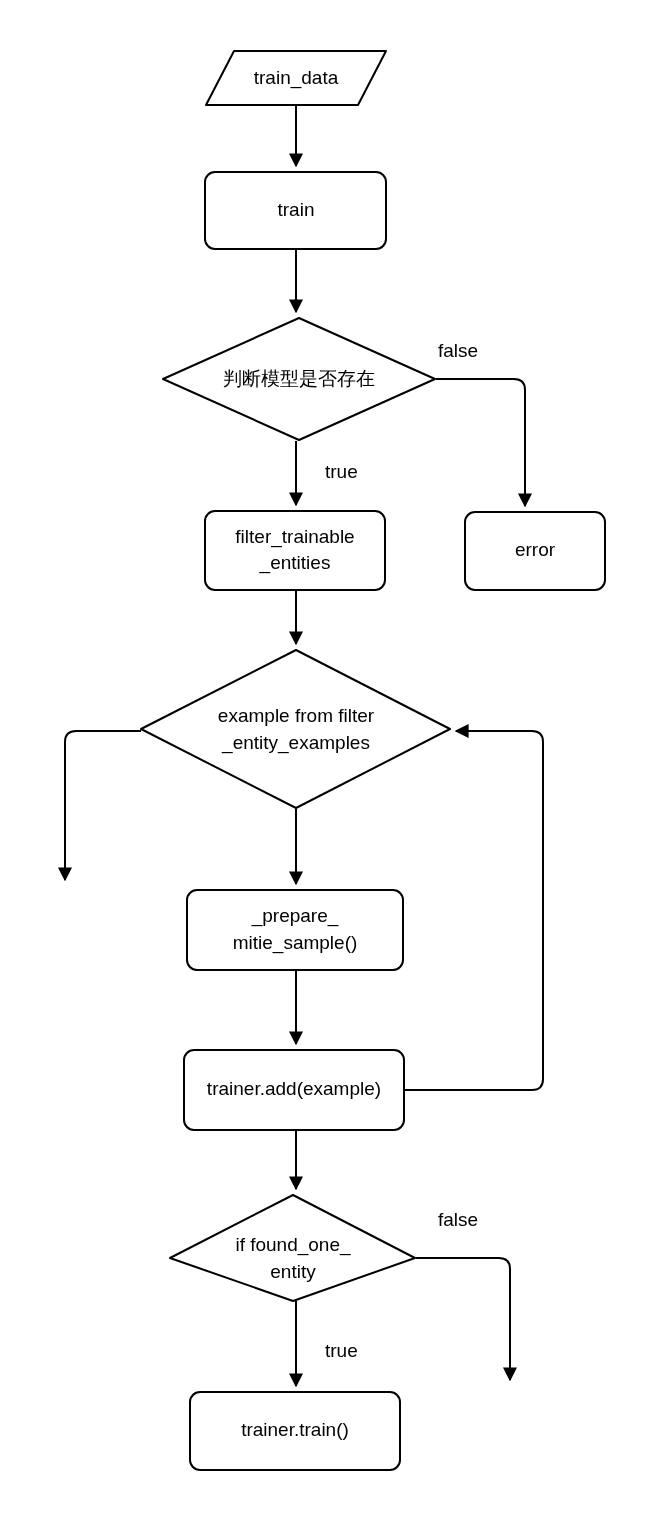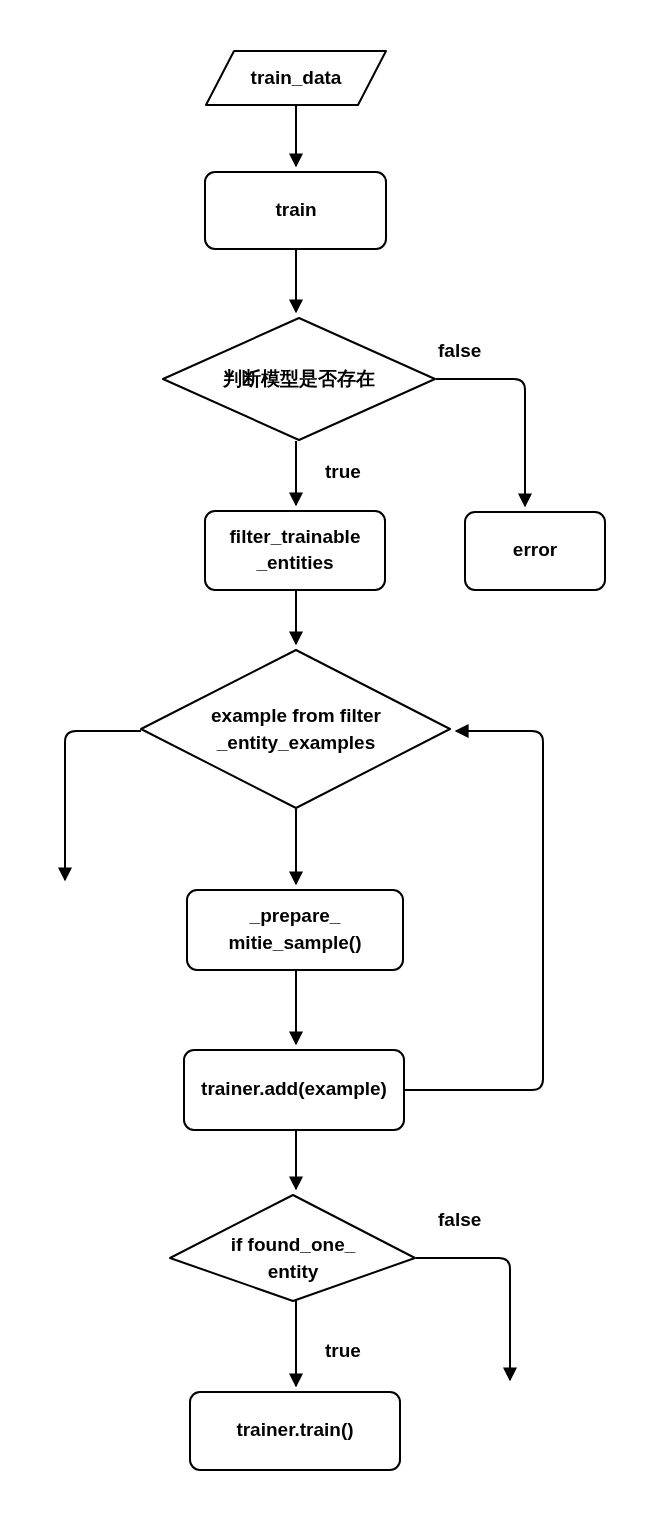--- a/index.html
+++ b/index.html
@@ -12,21 +12,20 @@
     width: 654px;
     height: 1522px;
     overflow: hidden;
     font-family: "Liberation Sans", "DejaVu Sans", sans-serif;
   }
   #flowchart-root {
     position: relative;
     width: 654px;
     height: 1522px;
     background: #ffffff;
-    font-weight: bold;
   }
   svg#flow-svg {
     display: block;
     width: 654px;
     height: 1522px;
     background: #ffffff;
   }
   .shape {
     fill: #ffffff;
     stroke: #000000;

